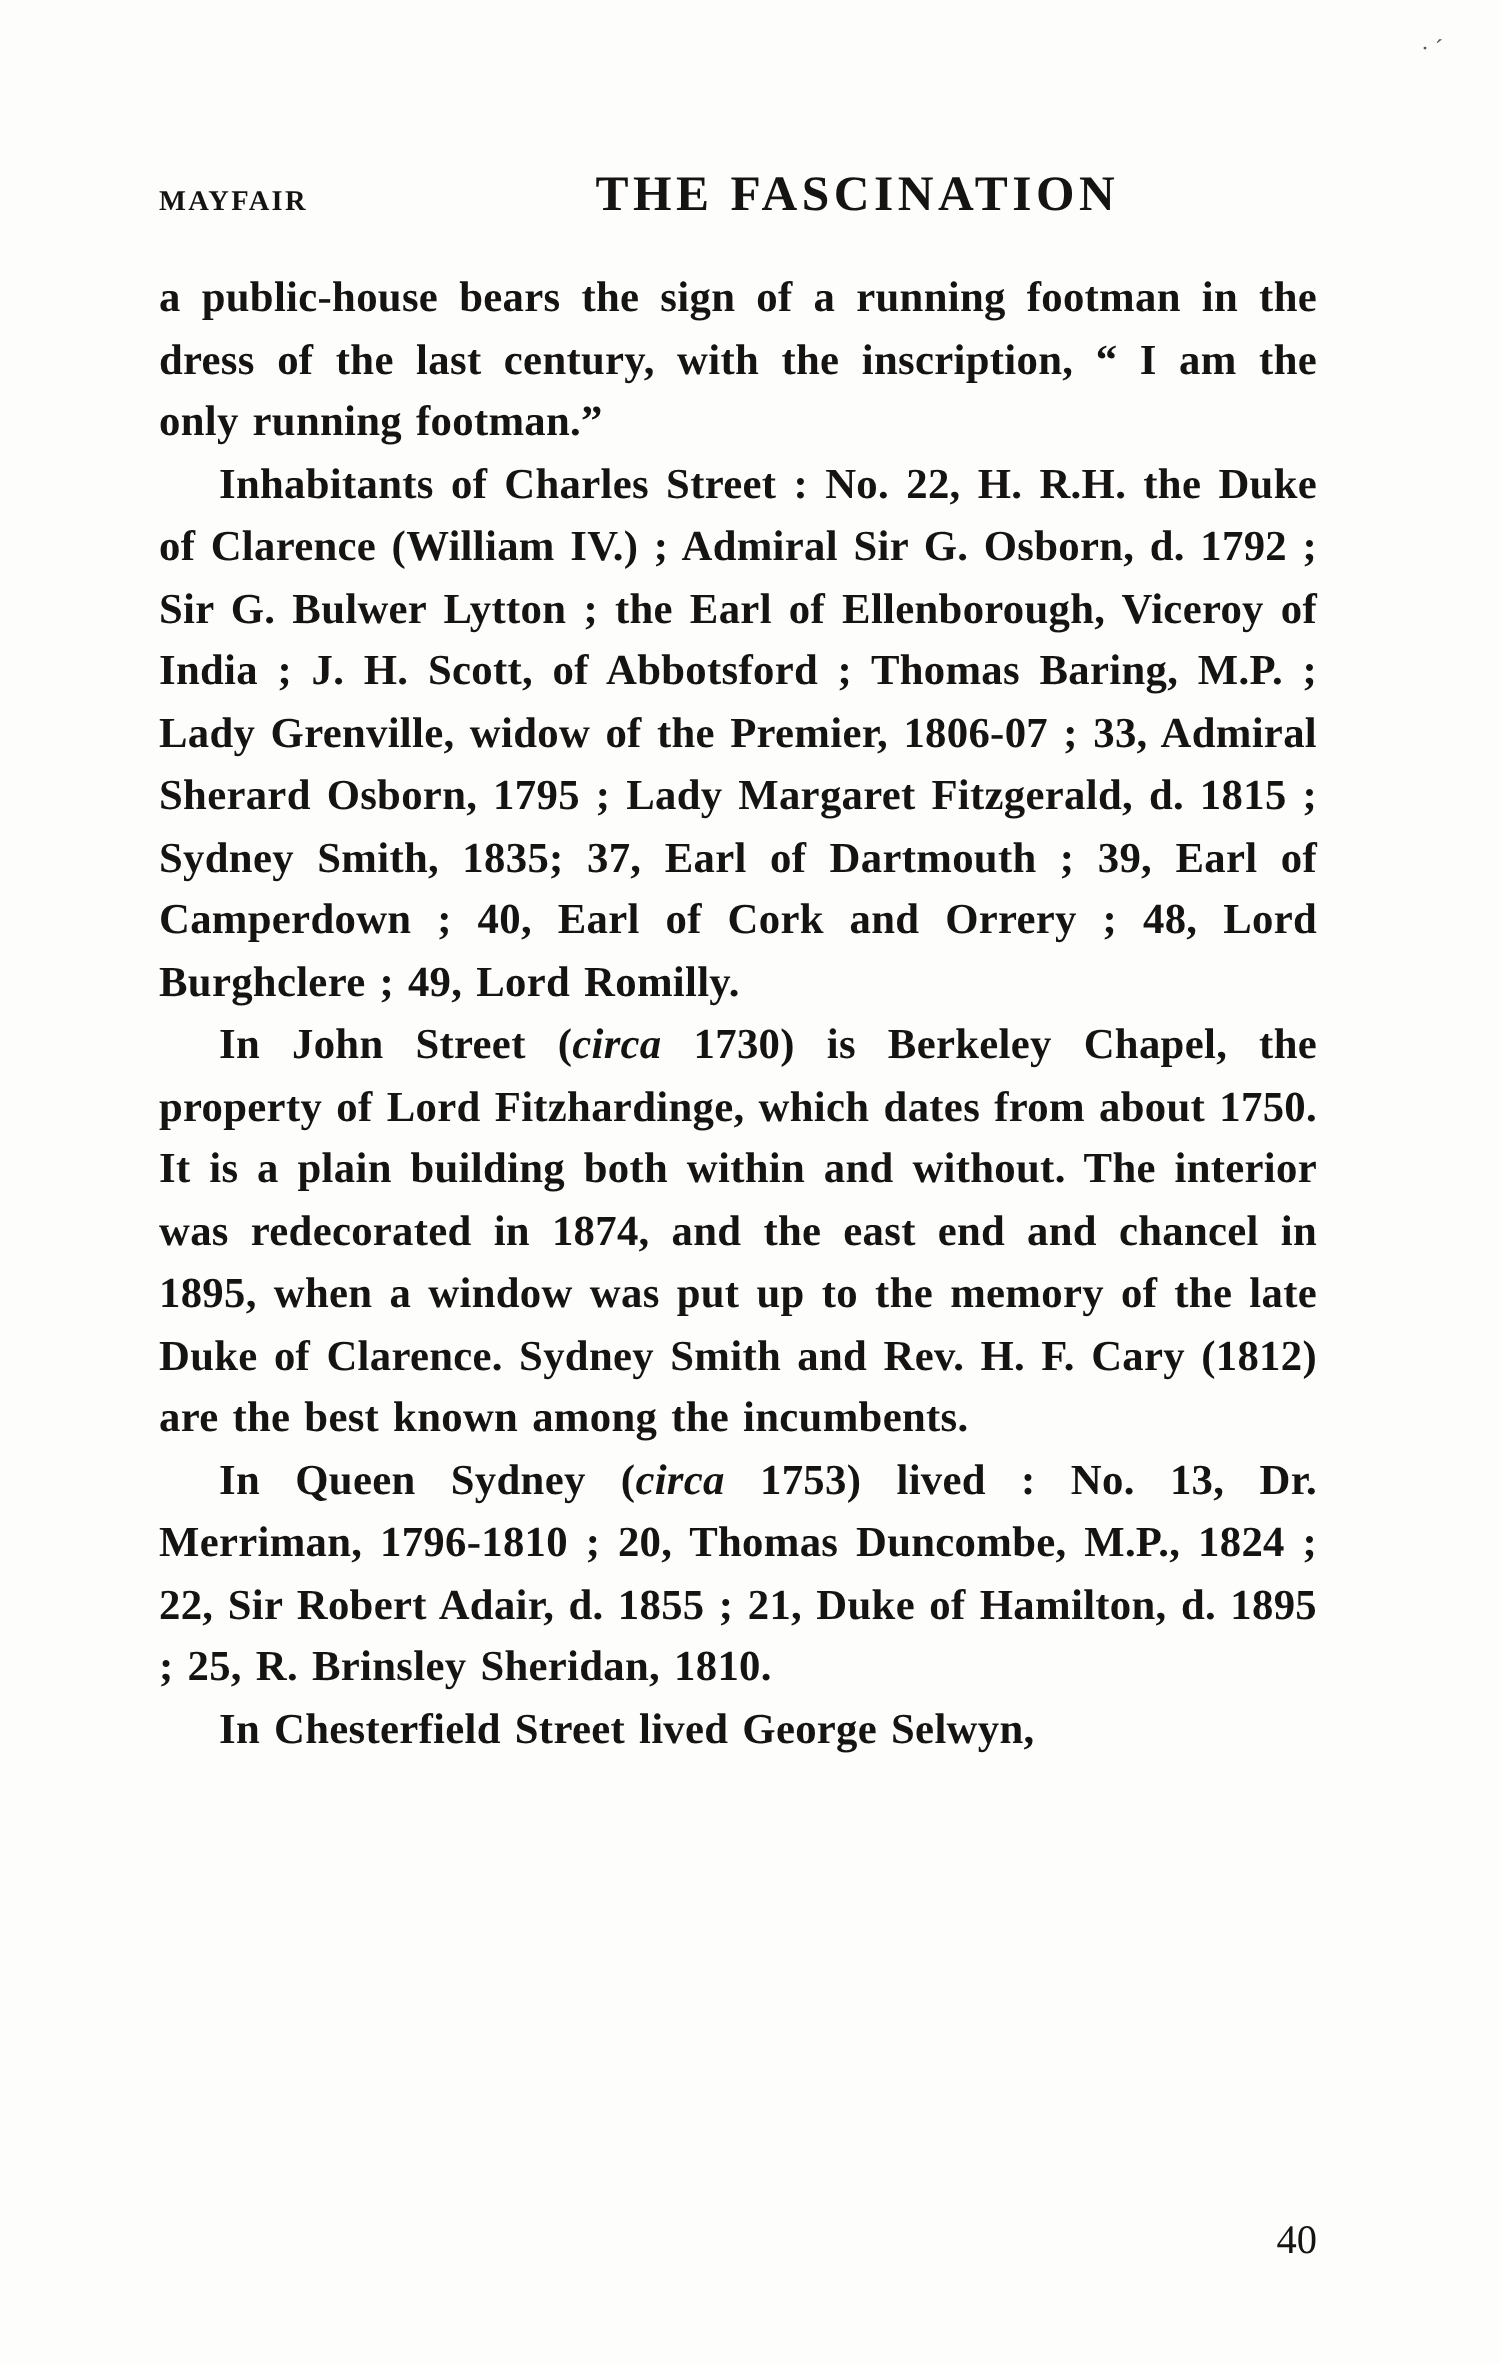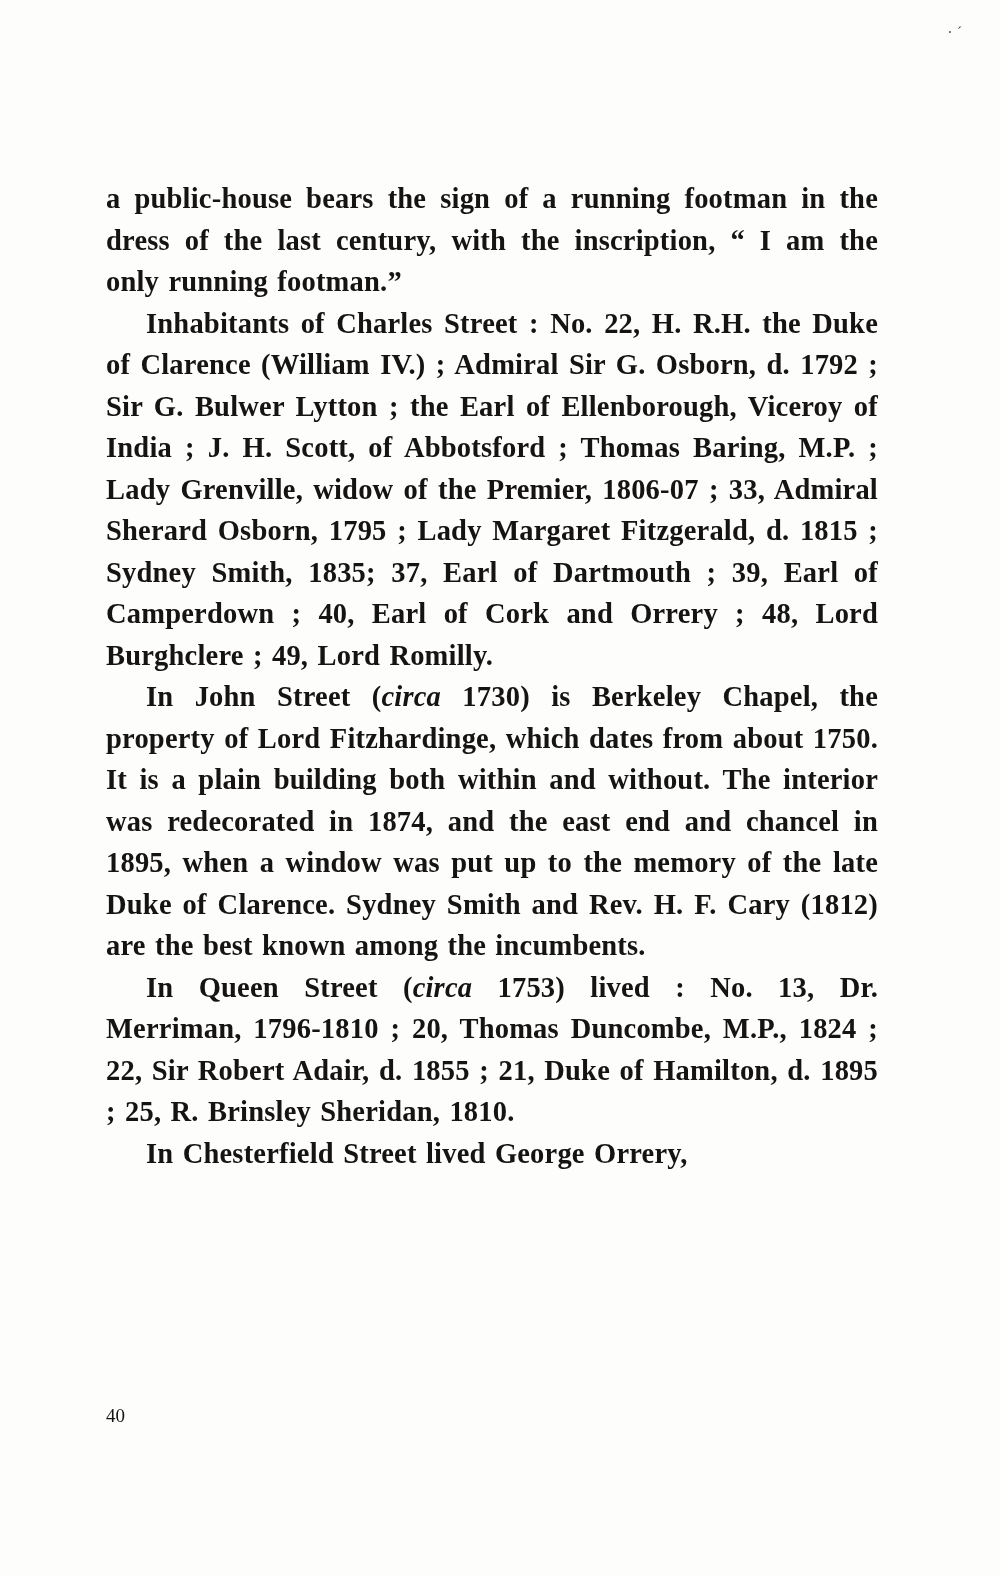--- a/index.html
+++ b/index.html
@@ -63,38 +63,42 @@
     font-weight: bold;
   }
   .para.indent {
     text-indent: 40px;
   }
   .italic {
     font-style: italic;
   }
   .page-number {
     position: absolute;
-    top: 1405px;
+    top: 1478px;
     left: 106px;
     right: 122px;
-    text-align: left;
-    font-size: 19px;
+    text-align: right;
+    font-size: 27px;
   }
 </style>
 </head>
 <body>
 
 <div class="page">
 
   <div class="scan-mark mark-top-right">· ˊ</div>
 
+  <div class="running-header">
+    <span class="header-left">MAYFAIR</span>
+    <span class="header-title">THE FASCINATION</span>
+  </div>
 
   <div class="body-text" id="paragraphs">
       <p class="para"><span>a public-house bears the sign of a running footman in the dress of the last century, with the inscription, “ I am the only running footman.”</span></p>
       <p class="para indent"><span>Inhabitants of Charles Street : No. 22, H. R.H. the Duke of Clarence (William IV.) ; Admiral Sir G. Osborn, d. 1792 ; Sir G. Bulwer Lytton ; the Earl of Ellenborough, Viceroy of India ; J. H. Scott, of Abbotsford ; Thomas Baring, M.P. ; Lady Grenville, widow of the Premier, 1806-07 ; 33, Admiral Sherard Osborn, 1795 ; Lady Margaret Fitzgerald, d. 1815 ; Sydney Smith, 1835; 37, Earl of Dartmouth ; 39, Earl of Camperdown ; 40, Earl of Cork and Orrery ; 48, Lord Burghclere ; 49, Lord Romilly.</span></p>
       <p class="para indent"><span>In John Street (</span><span class="italic">circa</span><span> 1730) is Berkeley Chapel, the property of Lord Fitzhardinge, which dates from about 1750.  It is a plain building both within and without.  The interior was redecorated in 1874, and the east end and chancel in 1895, when a window was put up to the memory of the late Duke of Clarence.  Sydney Smith and Rev. H. F. Cary (1812) are the best known among the incumbents.</span></p>
-      <p class="para indent"><span>In Queen Street (</span><span class="italic">circa</span><span> 1753) lived : No. 13, Dr. Merriman, 1796-1810 ; 20, Thomas Duncombe, M.P., 1824 ; 22, Sir Robert Adair, d. 1855 ; 21, Duke of Hamilton, d. 1895 ; 25, R. Brinsley Sheridan, 1810.</span></p>
-      <p class="para indent"><span>In Chesterfield Street lived George Orrery,</span></p>
+      <p class="para indent"><span>In Queen Sydney (</span><span class="italic">circa</span><span> 1753) lived : No. 13, Dr. Merriman, 1796-1810 ; 20, Thomas Duncombe, M.P., 1824 ; 22, Sir Robert Adair, d. 1855 ; 21, Duke of Hamilton, d. 1895 ; 25, R. Brinsley Sheridan, 1810.</span></p>
+      <p class="para indent"><span>In Chesterfield Street lived George Selwyn,</span></p>
     </div>
 
   <div class="page-number">40</div>
 
 </div>
 
 </body></html>

